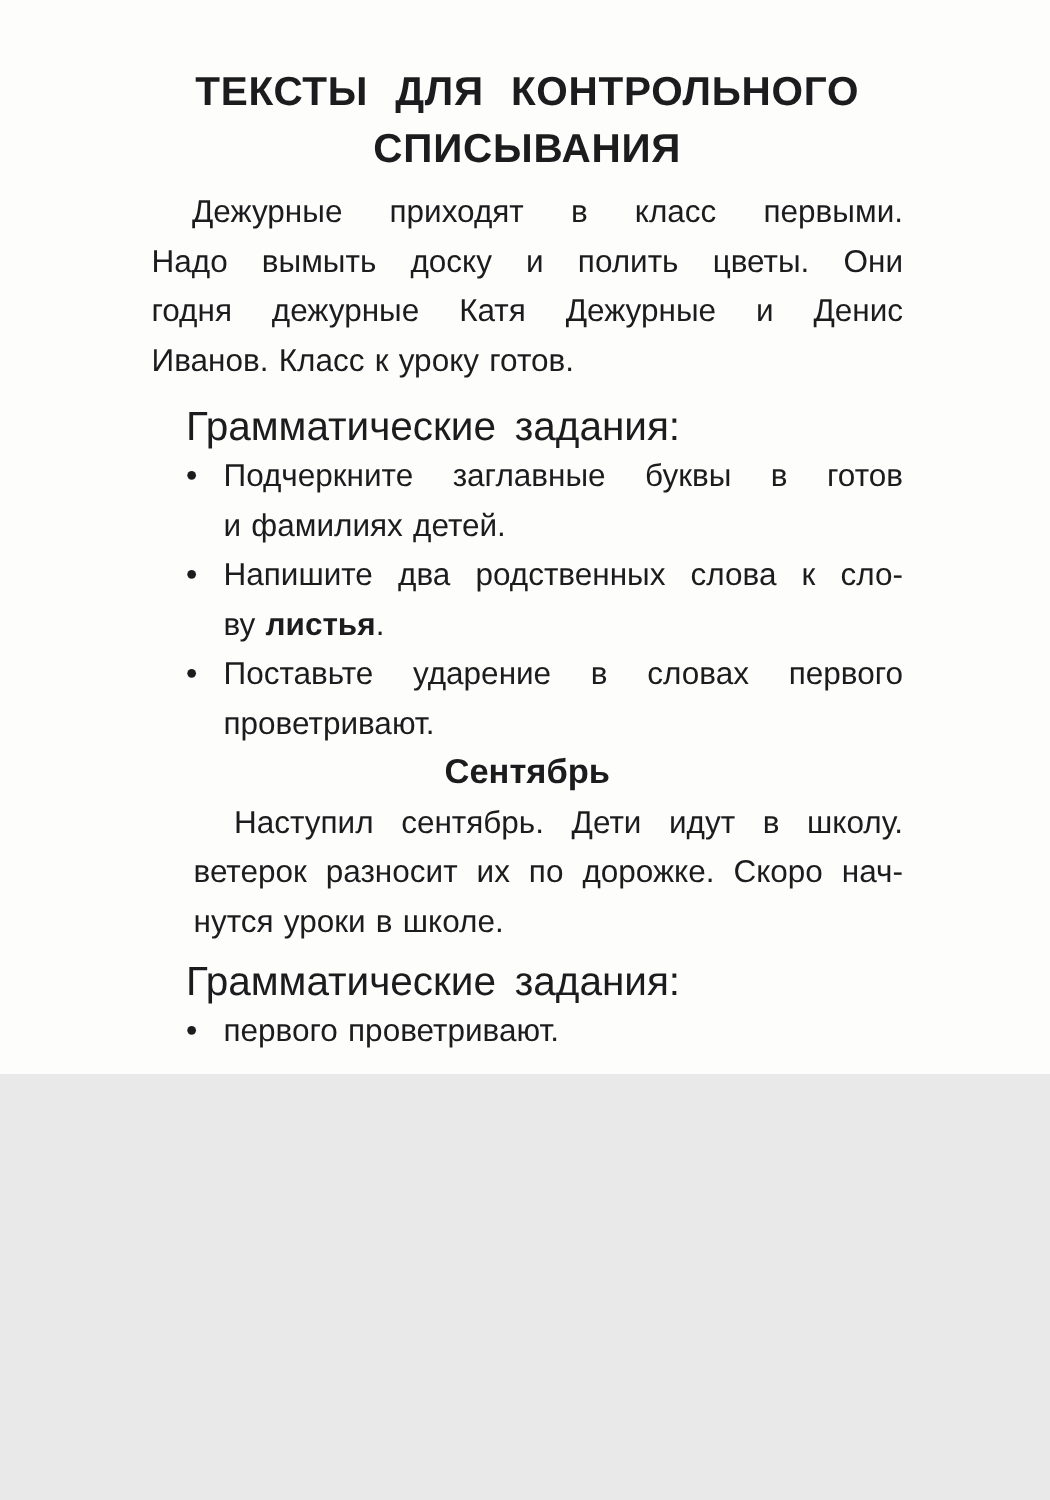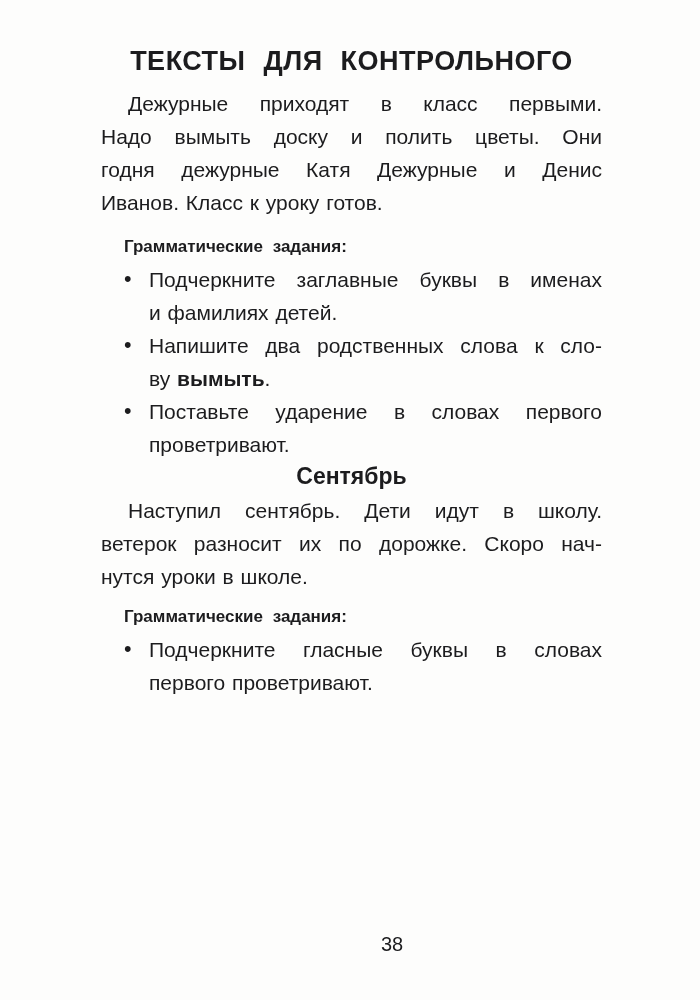--- a/index.html
+++ b/index.html
@@ -3,21 +3,21 @@
 <meta charset="utf-8">
 <style>
   html, body {
     margin: 0;
     padding: 0;
     background: #e9e9e9;
   }
   .page {
     position: relative;
     width: 700px;
-    height: 1000px;
+    height: 716px;
     background: #fdfdfc;
     color: #1c1c1e;
     font-family: "Liberation Sans", "DejaVu Sans", sans-serif;
     overflow: hidden;
   }
   .content {
     position: absolute;
     left: 101px;
     top: 0;
     width: 501px;
@@ -33,39 +33,39 @@
   }
   .section-heading {
     text-align: center;
     font-weight: bold;
     font-size: 23px;
     line-height: 30px;
   }
   .s1-heading { margin-top: 37px; }
   .s2-heading { margin-top: 0; }
   .paragraph { margin-top: 7px; }
-  .s2-paragraph { margin-top: 3px; }
+  .s2-paragraph { margin-top: 3px; margin-left: 28px; }
   .line {
     font-size: 21px;
     line-height: 33px;
     text-align: justify;
     text-align-last: justify;
     word-spacing: 1px;
     white-space: normal;
   }
   .line.last {
     text-align: left;
     text-align-last: left;
   }
   .line.indent { padding-left: 27px; }
   .tasks { margin-left: 23px; margin-top: 11px; }
   .s2-tasks { margin-top: 7px; }
   .tasks-heading {
-    font-weight: bold;
-    font-size: 17px;
+    font-weight: normal;
+    font-size: 27px;
     line-height: 33px;
     word-spacing: 5px;
   }
   .task { display: flex; align-items: flex-start; }
   .task-marker {
     flex: none;
     width: 25px;
     font-size: 21.5px;
     line-height: 33px;
   }
@@ -83,46 +83,47 @@
   b { font-weight: bold; }
 </style>
 </head>
 <body>
 
 <div class="page">
   <div class="content">
 
     <div class="doc-title">
       <div>ТЕКСТЫ ДЛЯ КОНТРОЛЬНОГО</div>
+      <div>СПИСЫВАНИЯ</div>
     </div>
 
 
     <div class="paragraph">
       <div class="line indent">Дежурные приходят в класс первыми.</div>
       <div class="line">Надо вымыть доску и полить цветы. Они</div>
       <div class="line">годня дежурные Катя Дежурные и Денис</div>
       <div class="line last">Иванов. Класс к уроку готов.</div>
     </div>
 
     <div class="tasks">
       <div class="tasks-heading">Грамматические задания:</div>
 
       <div class="task">
         <div class="task-marker">•</div>
         <div class="task-lines">
-          <div class="line">Подчеркните заглавные буквы в именах</div>
+          <div class="line">Подчеркните заглавные буквы в готов</div>
           <div class="line last">и фамилиях детей.</div>
         </div>
       </div>
 
       <div class="task">
         <div class="task-marker">•</div>
         <div class="task-lines">
           <div class="line">Напишите два родственных слова к сло-</div>
-          <div class="line last"><span>ву </span><b>вымыть</b><span>.</span></div>
+          <div class="line last"><span>ву </span><b>листья</b><span>.</span></div>
         </div>
       </div>
 
       <div class="task">
         <div class="task-marker">•</div>
         <div class="task-lines">
           <div class="line">Поставьте ударение в словах первого</div>
           <div class="line last">проветривают.</div>
         </div>
       </div>
@@ -135,21 +136,20 @@
       <div class="line">ветерок разносит их по дорожке. Скоро нач-</div>
       <div class="line last">нутся уроки в школе.</div>
     </div>
 
     <div class="tasks s2-tasks">
       <div class="tasks-heading">Грамматические задания:</div>
 
       <div class="task">
         <div class="task-marker">•</div>
         <div class="task-lines">
-          <div class="line">Подчеркните гласные буквы в словах</div>
           <div class="line last">первого проветривают.</div>
         </div>
       </div>
     </div>
 
   </div>
 
   <div class="page-number">38</div>
 </div>
 

